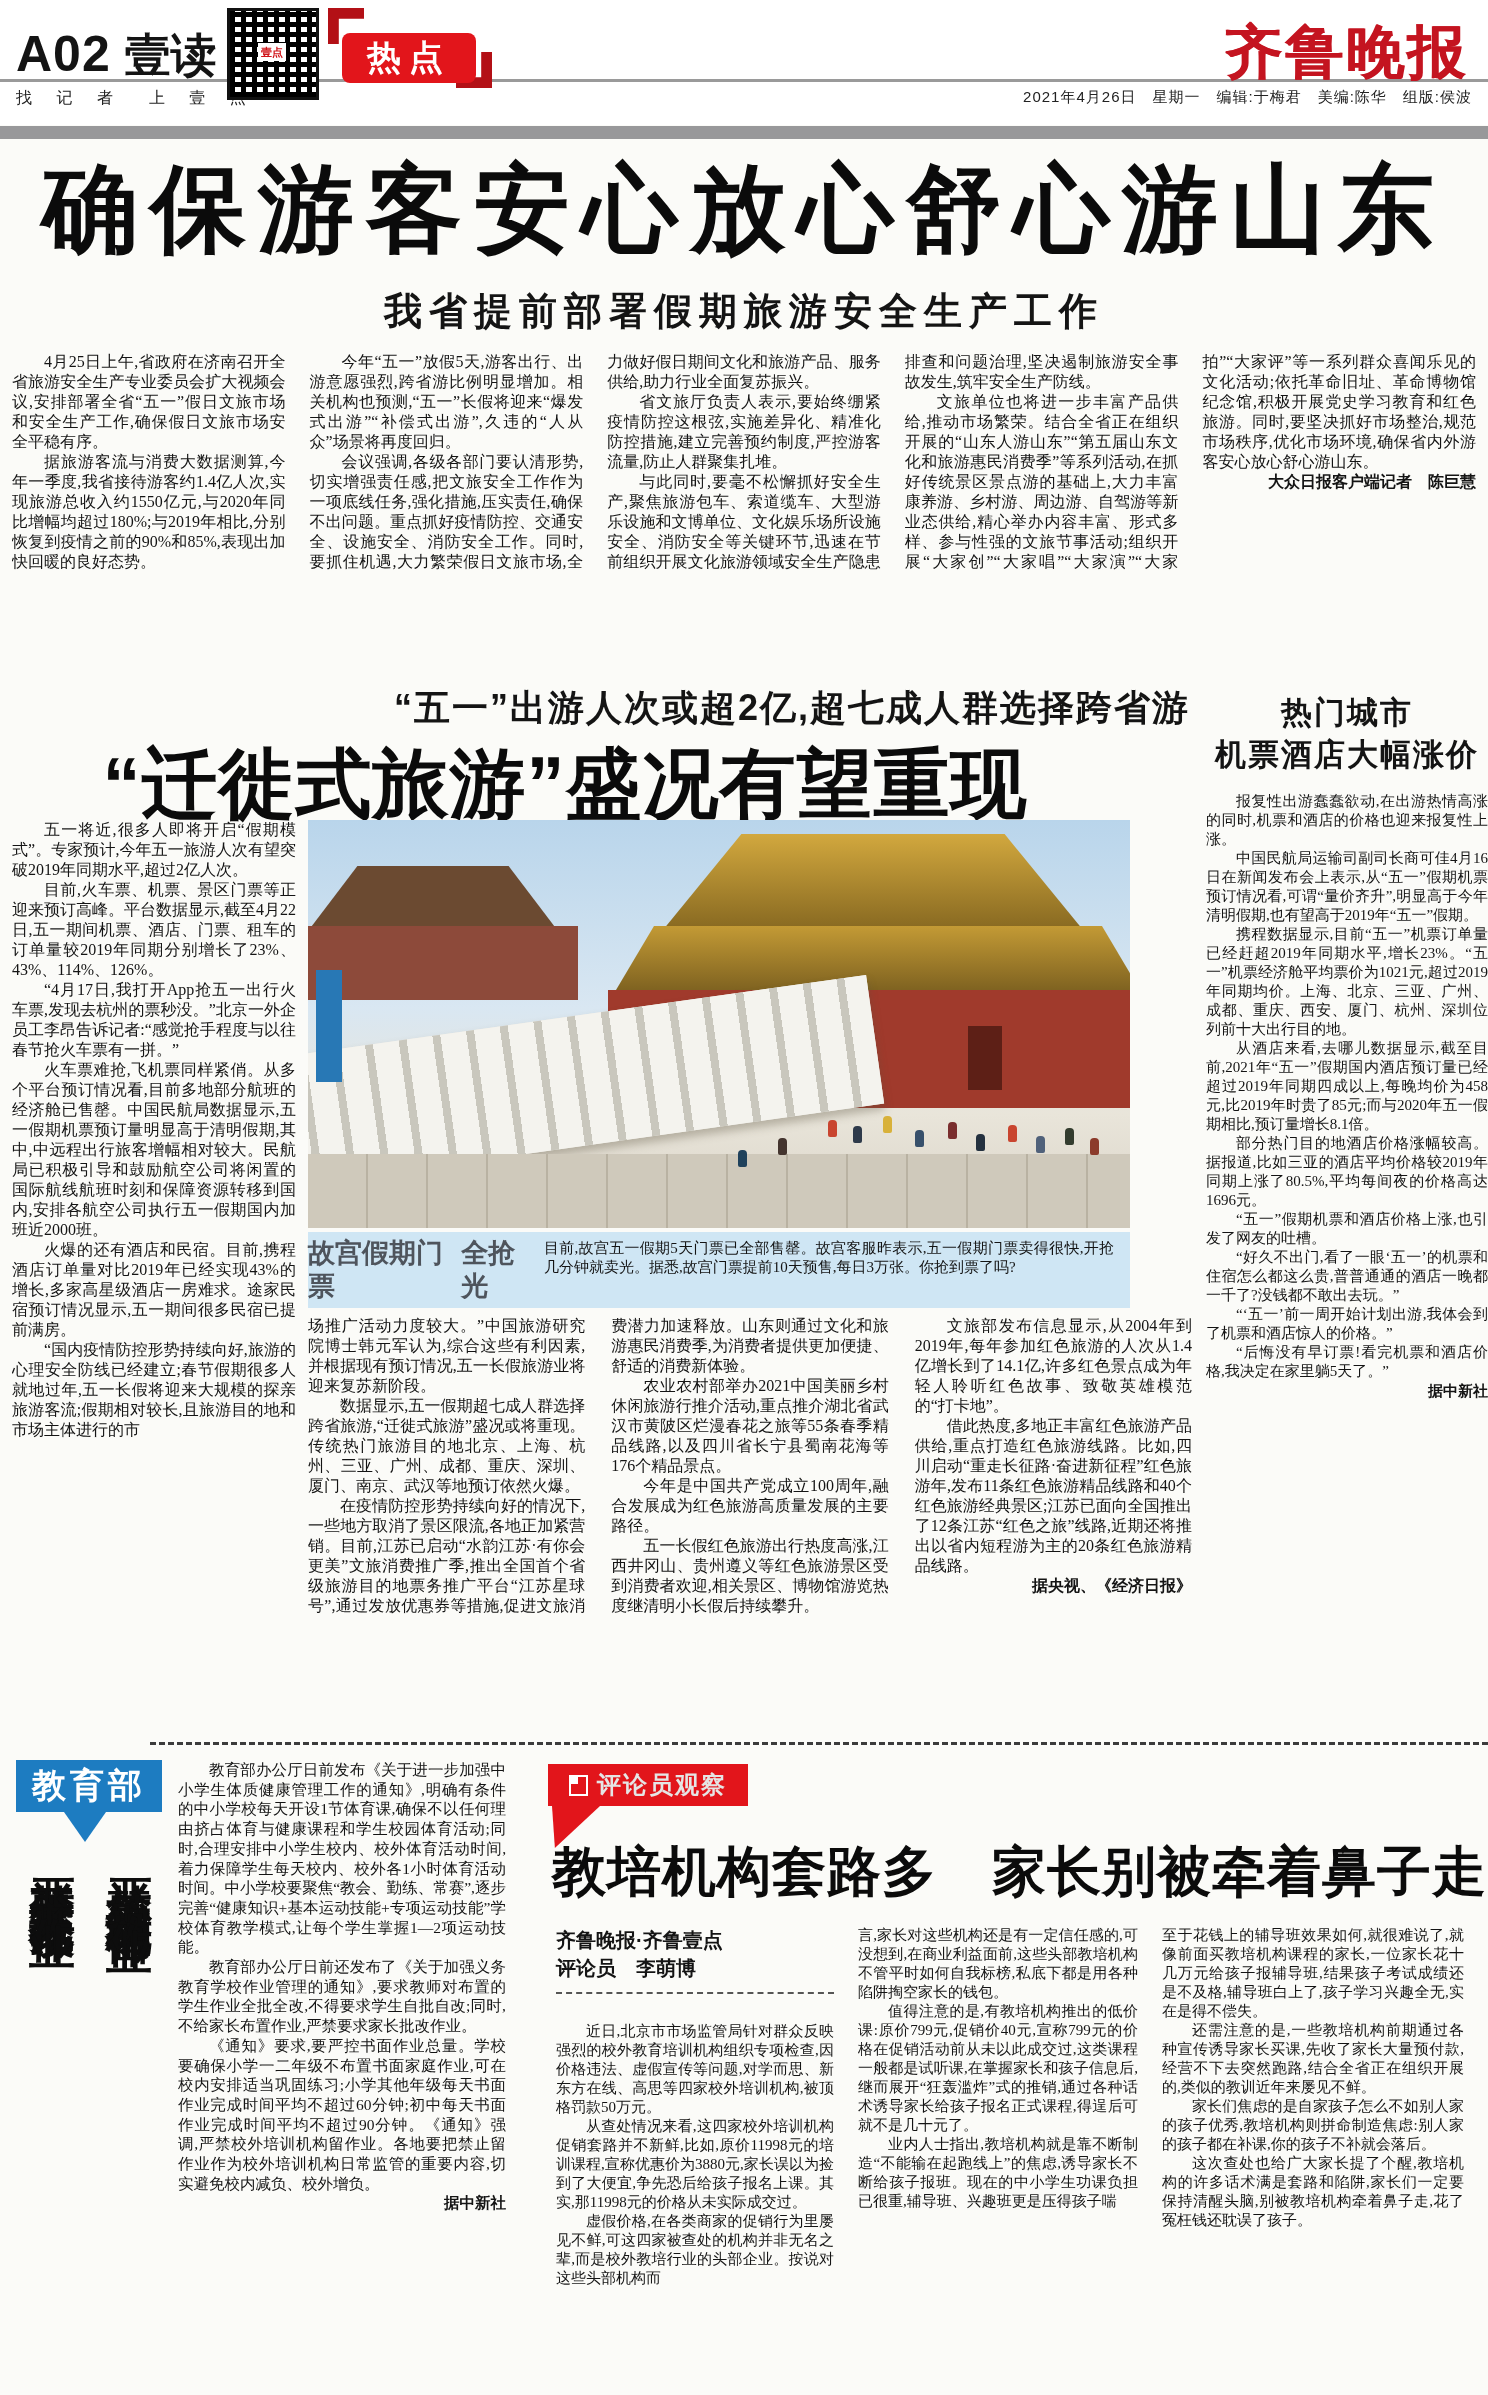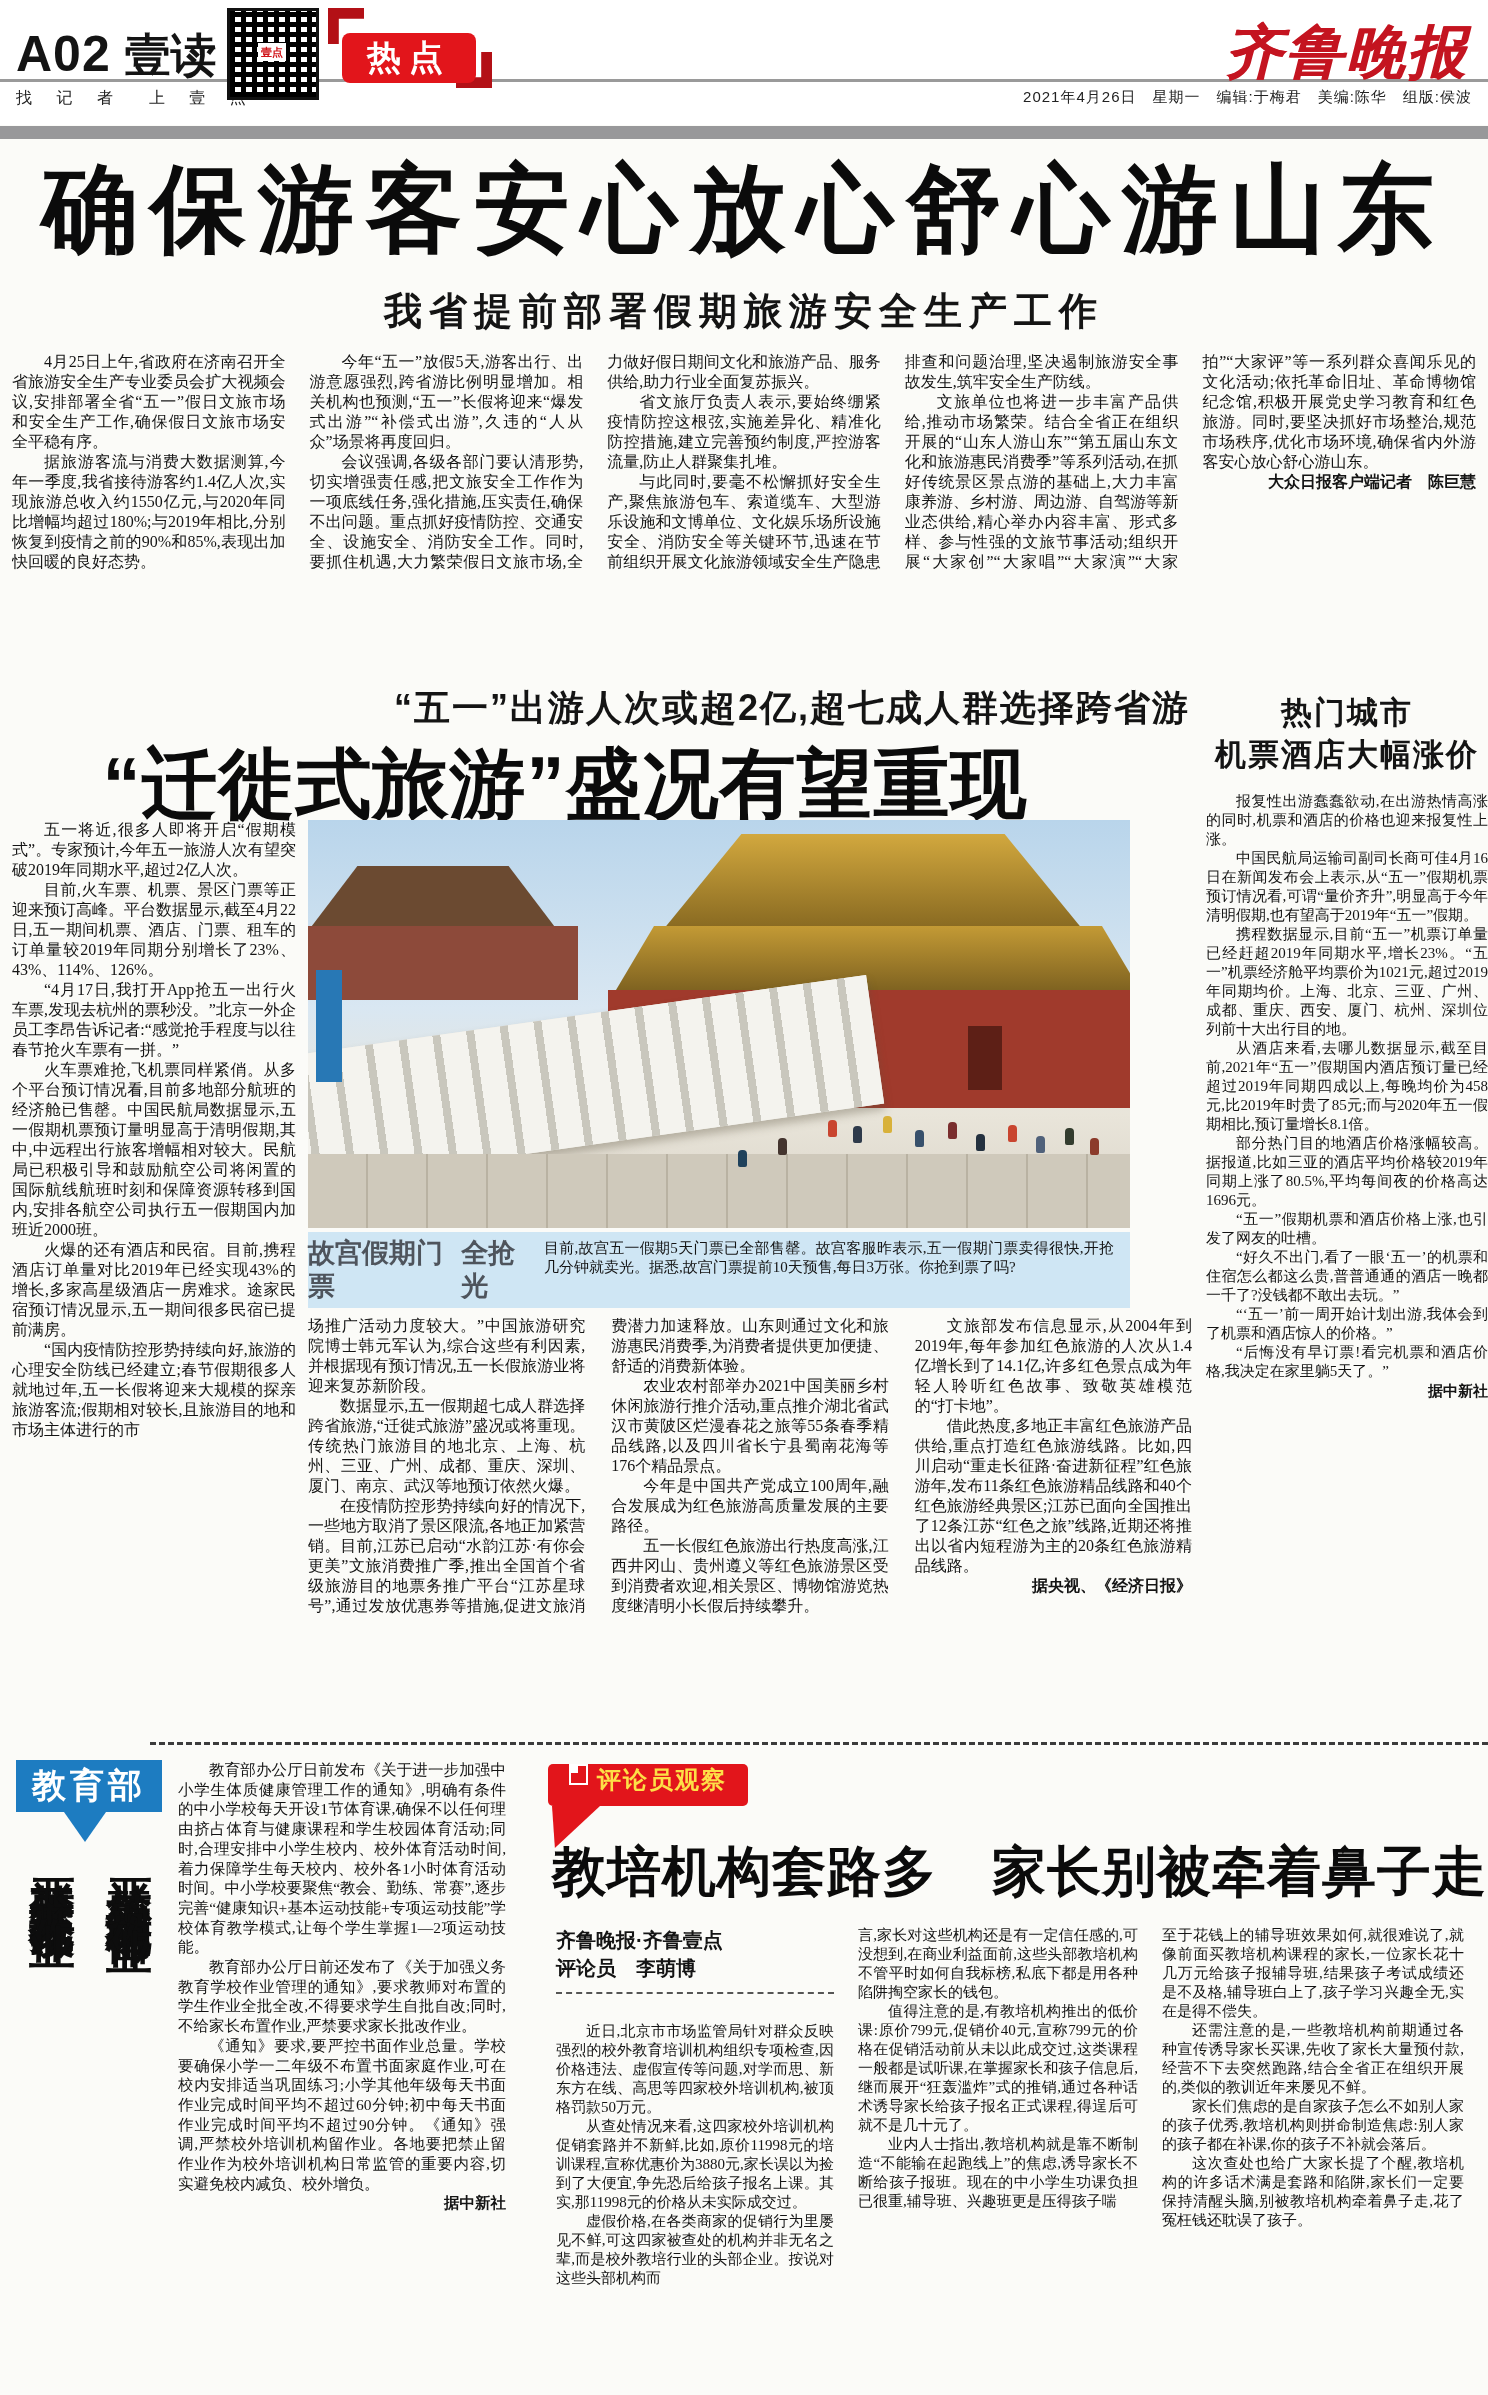--- a/index.html
+++ b/index.html
@@ -23,21 +23,21 @@
   .qr i{position:absolute;left:28px;top:32px;width:28px;height:18px;background:#fff;
         color:#d01217;font-style:normal;font-size:11px;font-weight:bold;text-align:center;line-height:18px;}
   .hotwrap{left:328px;top:8px;width:164px;height:80px;}
   .c-tl{position:absolute;left:0;top:0;width:36px;height:36px;background:#b31016;
         clip-path:polygon(0 0,100% 0,100% 30%,30% 30%,30% 100%,0 100%);}
   .c-br{position:absolute;right:0;bottom:0;width:36px;height:36px;background:#b31016;
         clip-path:polygon(100% 100%,0 100%,0 70%,70% 70%,70% 0,100% 0);}
   .hotbadge{position:absolute;left:14px;top:25px;width:134px;height:50px;background:#e2151b;
         border-radius:8px;color:#fff;display:flex;align-items:center;justify-content:center;
         font-size:34px;font-weight:900;letter-spacing:8px;}
-  .masthead{right:20px;top:14px;font-size:58px;font-weight:900;font-style:italic;
+  .masthead{right:20px;top:14px;font-size:58px;font-weight:900;
         color:#c41420;letter-spacing:3px;text-shadow:1px 0 #c41420;}
   .dateline{right:16px;top:88px;font-size:15px;color:#222;letter-spacing:1px;}
 
   .graybar{position:absolute;left:0;top:126px;width:1488px;height:13px;background:#98989a;}
 
   
   .lead-hl{left:0;top:146px;width:1488px;text-align:center;font-size:96px;font-weight:900;
            letter-spacing:12px;color:#0b0b0b;}
   .lead-sub{left:0;top:286px;width:1488px;text-align:center;font-size:38px;font-weight:bold;
            letter-spacing:7px;}
@@ -108,22 +108,22 @@
       display:flex;align-items:center;justify-content:center;font-size:34px;font-weight:900;
       letter-spacing:4px;}
   .edu-ptr{left:64px;top:1812px;width:42px;height:30px;background:#1d7cc1;
       clip-path:polygon(0 0,100% 0,50% 100%);}
   .edu-vh{left:10px;top:1842px;width:158px;height:552px;writing-mode:vertical-rl;
       font-size:46px;font-weight:900;line-height:77px;letter-spacing:5px;color:#0d0d0d;}
   .edu-vh div{margin:0;}
   .edu-body{left:178px;top:1760px;width:328px;height:632px;font-size:15.5px;line-height:19.7px;}
 
   
-  .obs-tab{left:548px;top:1764px;width:200px;height:42px;background:#e2151b;border-radius:5px;
-      color:#fde047;display:flex;justify-content:center;gap:9px;
+  .obs-tab{left:548px;top:1764px;width:200px;height:42px;background:#e2151b;border-radius:0;
+      color:#e5e5e5;display:flex;align-items:center;justify-content:center;gap:9px;
       font-size:24px;font-weight:900;letter-spacing:2px;}
   .obs-tab .pg{width:15px;height:17px;border:2px solid #fff;position:relative;display:inline-block;}
   .obs-tab .pg::before{content:"";position:absolute;left:0;top:0;width:7px;height:7px;background:#fff;}
   .obs-ptr{left:552px;top:1806px;width:48px;height:42px;background:#e2151b;
       clip-path:polygon(0 0,100% 0,6% 100%);}
   .obs-hl{left:552px;top:1836px;width:936px;font-size:54px;font-weight:900;letter-spacing:1px;
       white-space:nowrap;color:#0b0b0b;}
   .obs-by{left:556px;top:1926px;width:278px;font-size:20px;font-weight:bold;line-height:28px;
       border-bottom:2px dashed #555;padding-bottom:10px;}
   .obs-c1{left:556px;top:2022px;width:278px;height:368px;font-size:15px;line-height:19px;}

